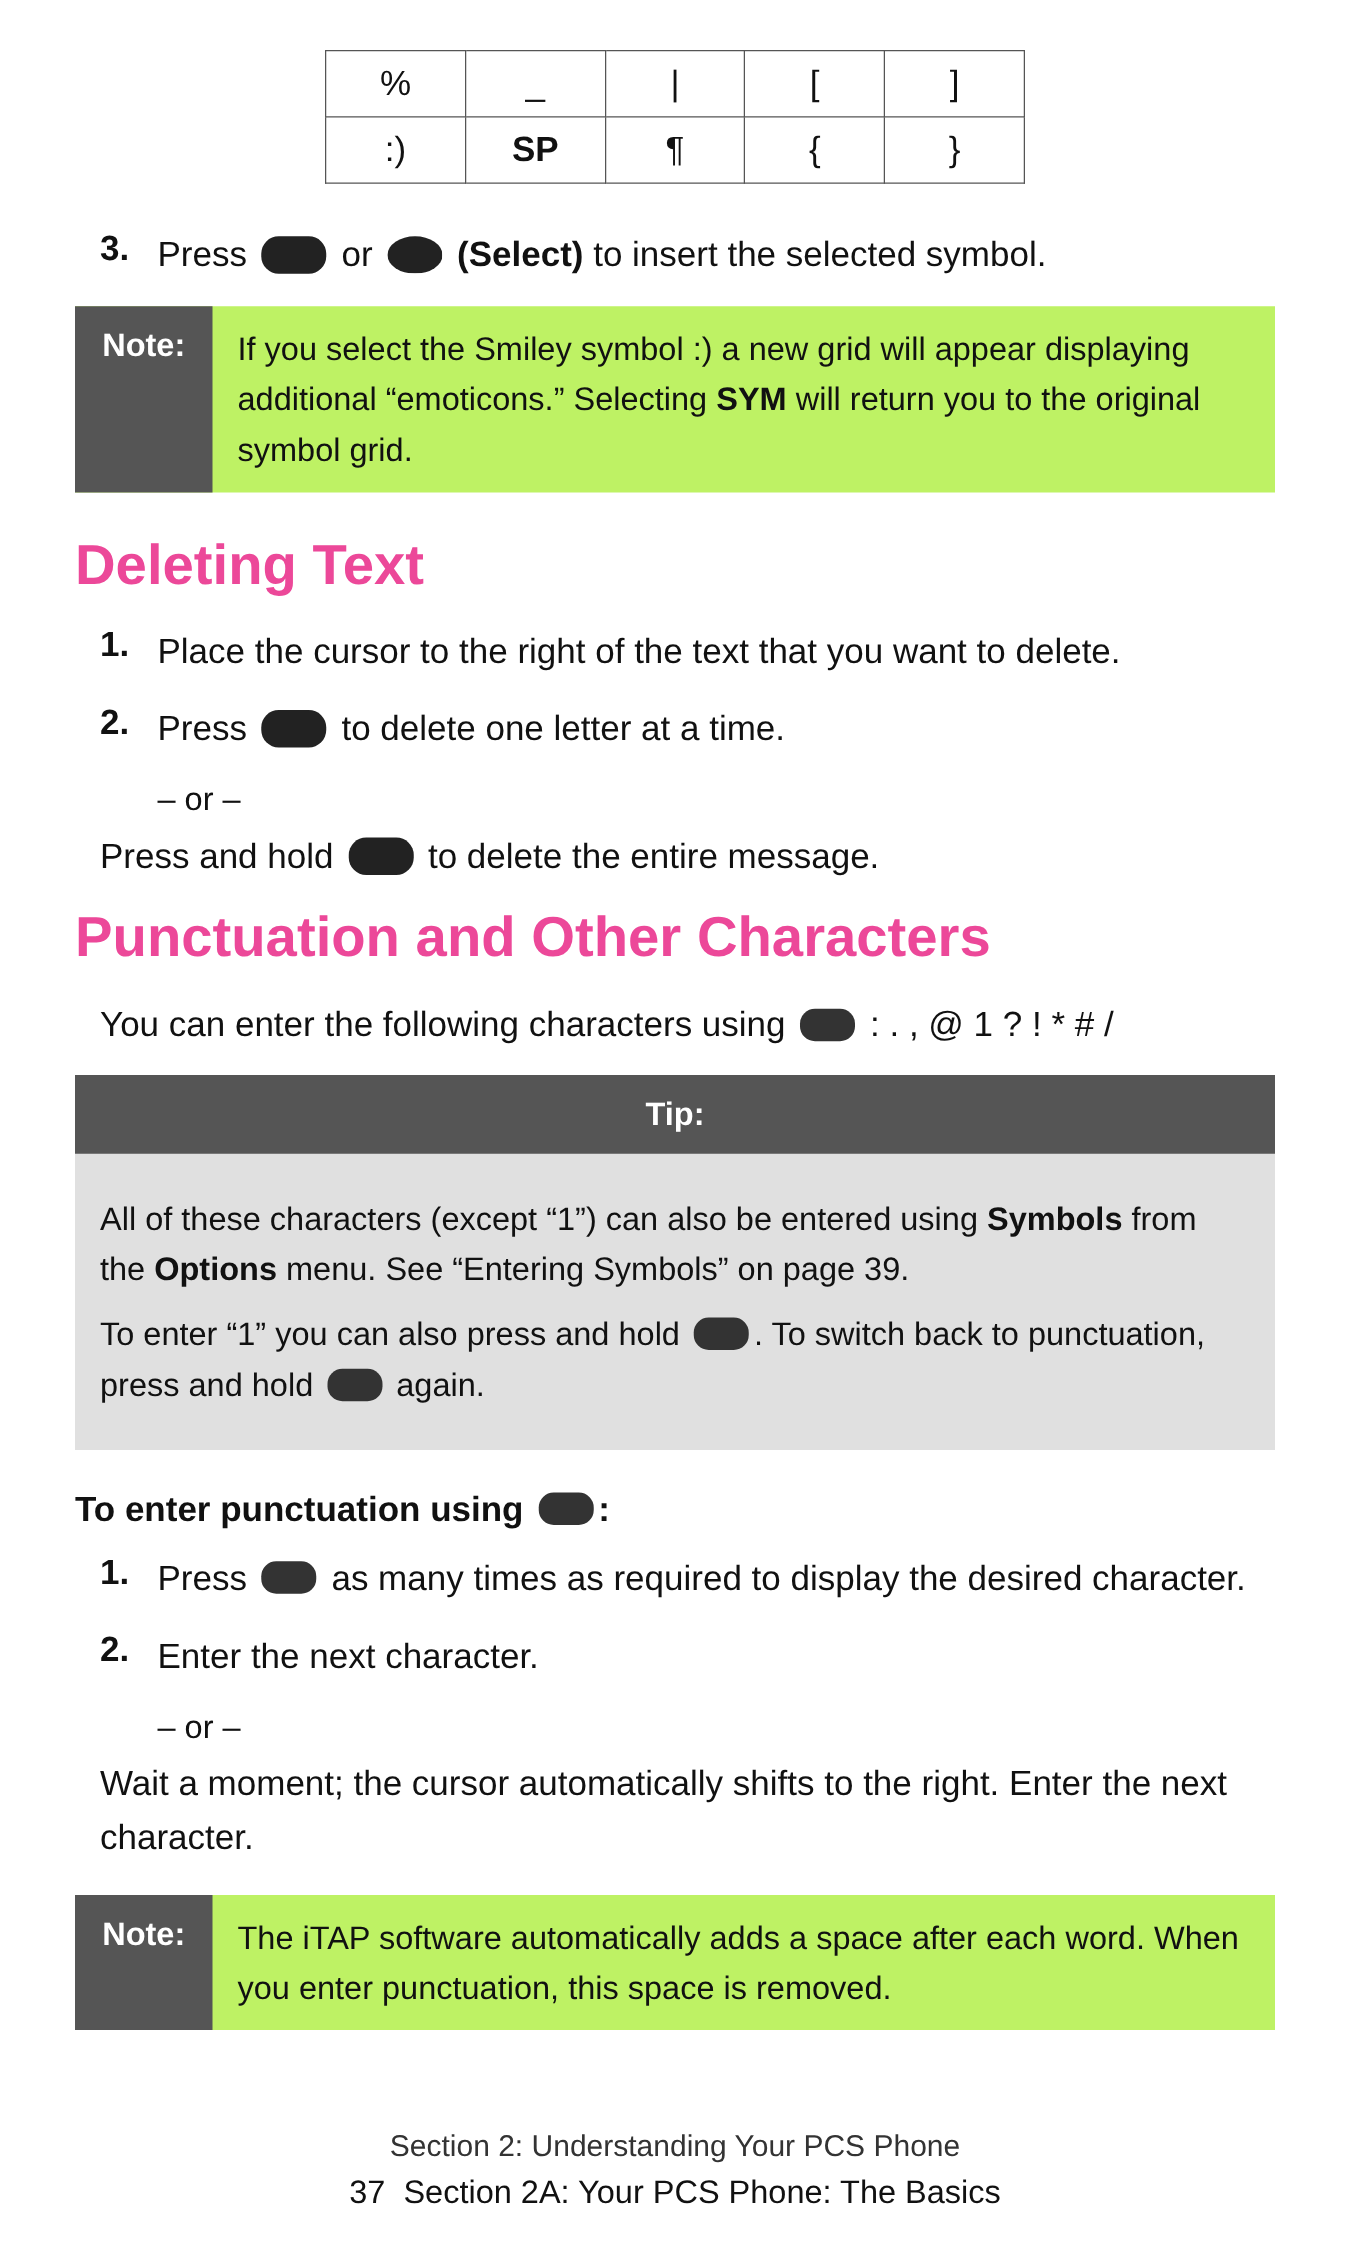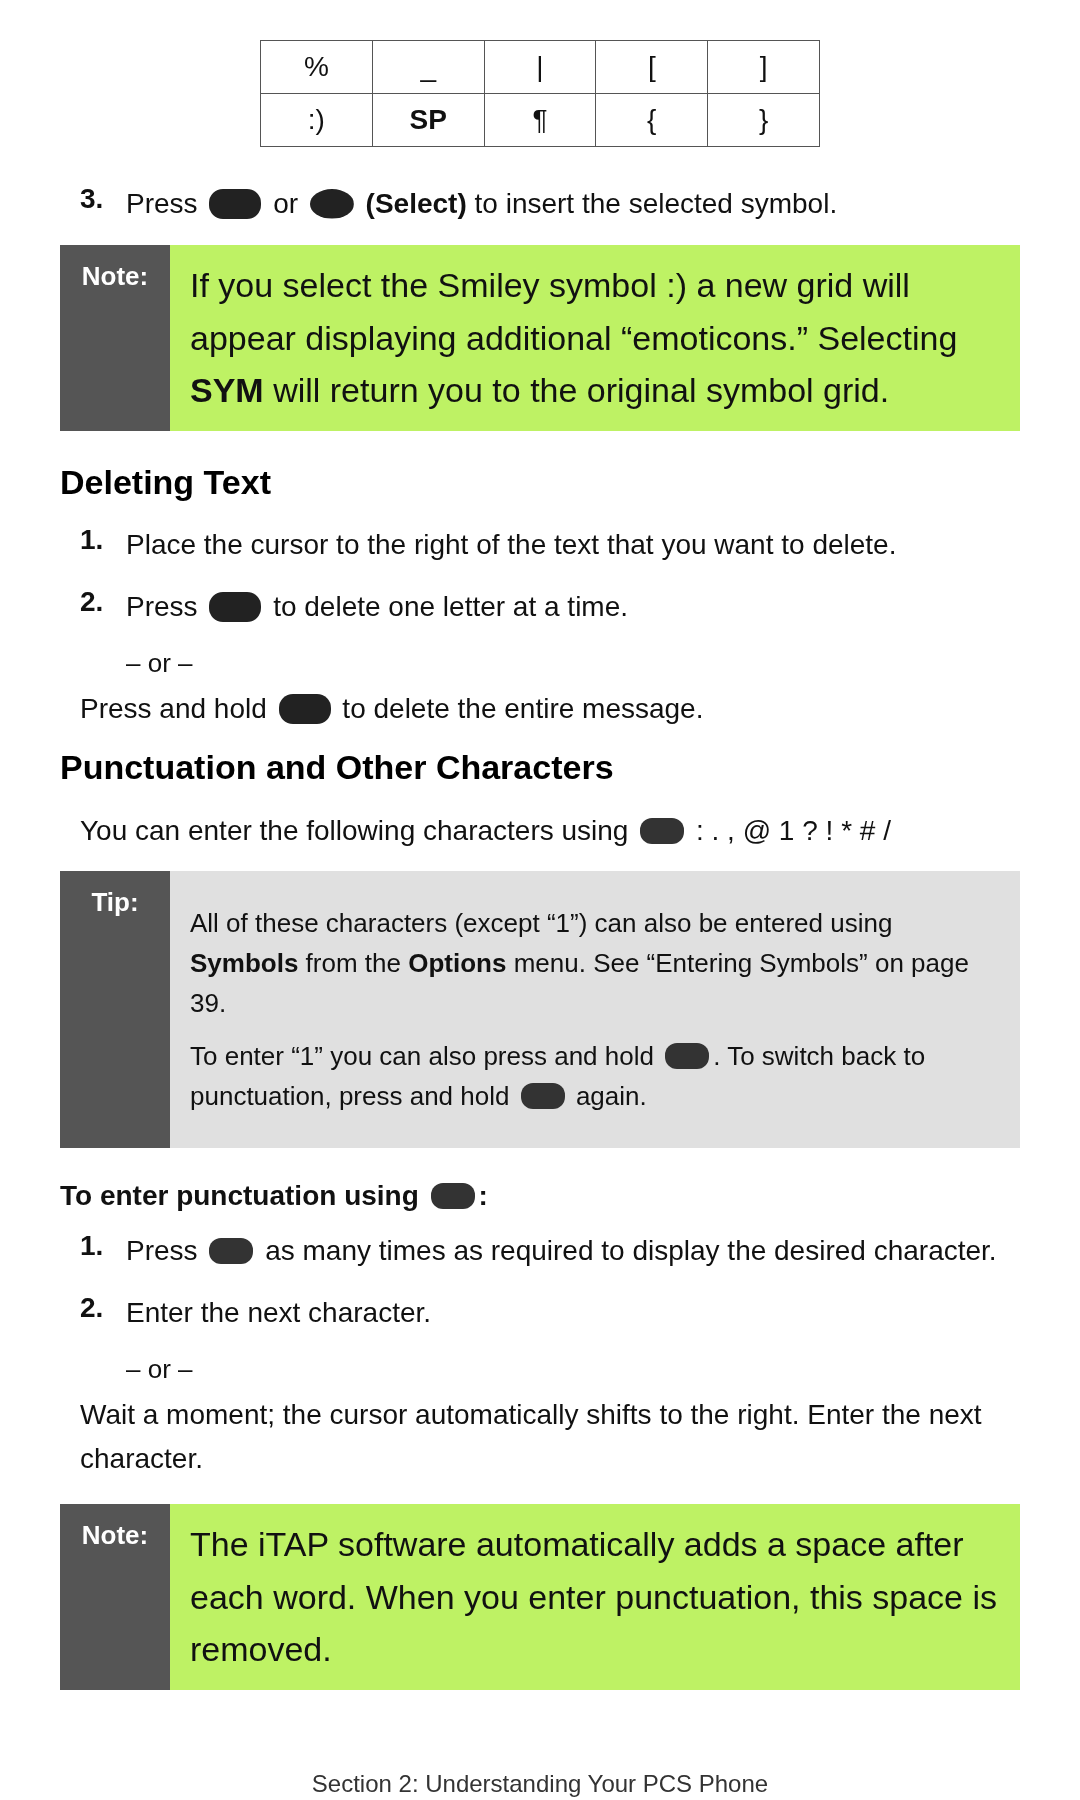--- a/index.html
+++ b/index.html
@@ -89,34 +89,35 @@
       color: #ffffff;
       font-weight: bold;
       font-size: 26px;
       padding: 16px 22px;
       min-width: 110px;
       display: flex;
       align-items: flex-start;
       justify-content: center;
     }
     .note-text {
-      font-size: 34px;
+      font-size: 26px;
       padding: 14px 20px;
       line-height: 1.55;
       color: #111;
     }
     .note-text b {
       font-weight: bold;
     }
 
     .tip-box {
       display: flex;
       background: #e0e0e0;
       margin-bottom: 32px;
       margin-top: 8px;
+      flex-direction: column;
     }
     .tip-label {
       background: #555555;
       color: #ffffff;
       font-weight: bold;
       font-size: 26px;
       padding: 16px 22px;
       min-width: 110px;
       display: flex;
       align-items: flex-start;
@@ -130,22 +131,22 @@
     }
     .tip-text b {
       font-weight: bold;
     }
     .tip-para {
       margin-bottom: 12px;
     }
 
     
     .section-heading {
-      color: #000000;
-      font-size: 34px;
+      color: #ec4899;
+      font-size: 45px;
       font-weight: bold;
       margin-bottom: 22px;
       margin-top: 10px;
     }
 
     
     .sub-heading {
       font-weight: bold;
       font-size: 28px;
       margin-bottom: 18px;

